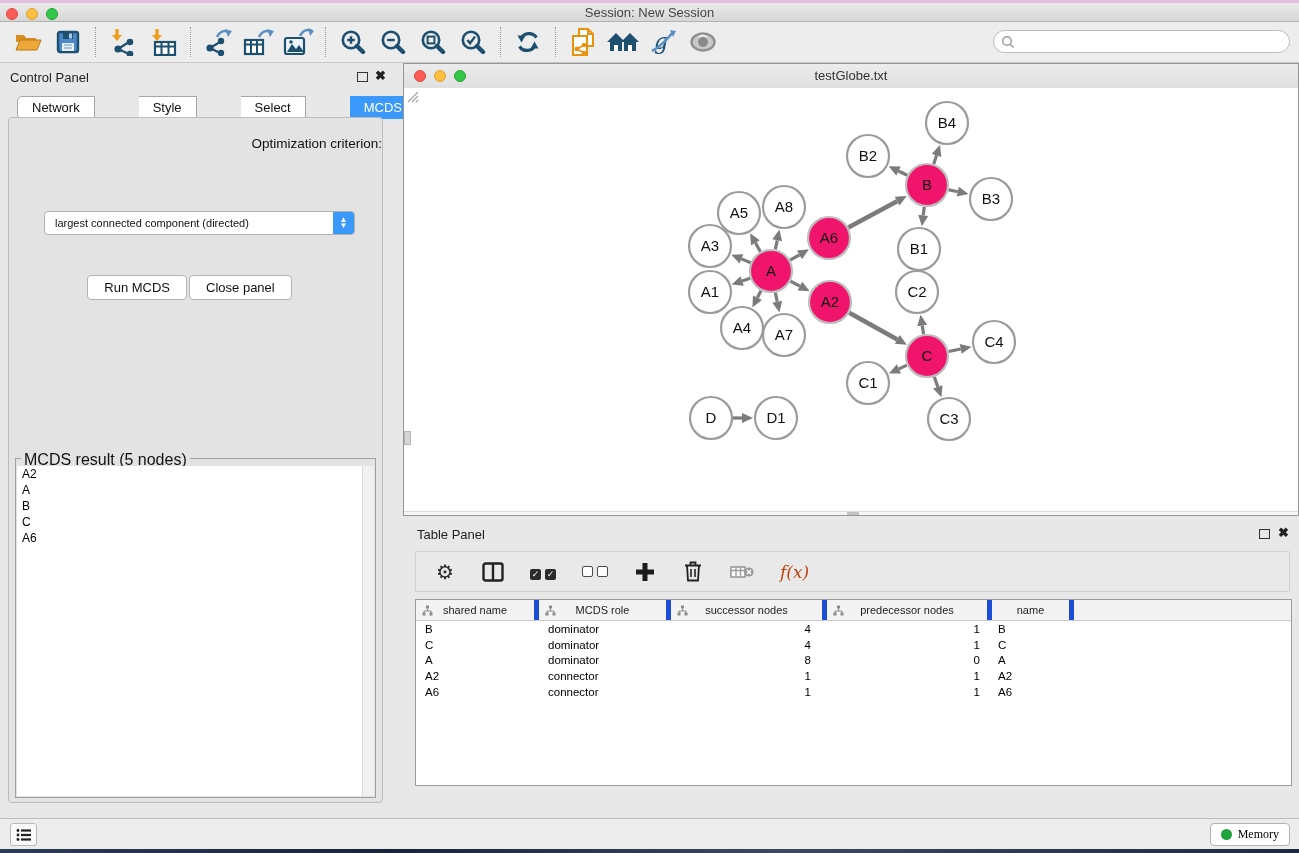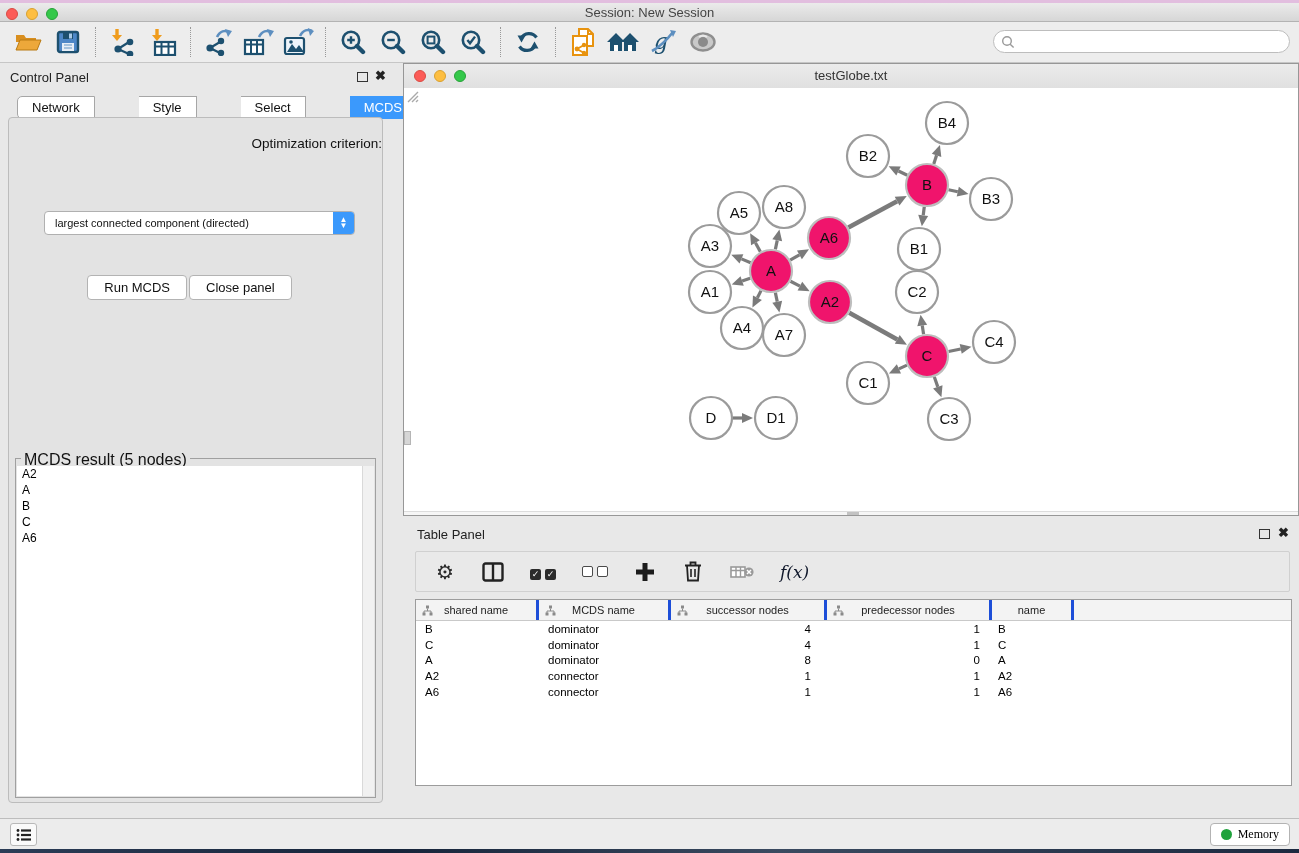--- a/index.html
+++ b/index.html
@@ -84,25 +84,25 @@
   .table-panel { position:absolute; left:403px; top:520px; width:896px; height:298px; background:#e8e8e8; }
   .tp-toolbar { position:absolute; left:12px; right:9px; top:31px; height:41px; background:#e9e9e9;
                 border:1px solid #d0d0d0; border-radius:2px; display:flex; align-items:center;
                 padding-left:18px; gap:26px; }
   .tp-ic { display:flex; align-items:center; justify-content:center; min-width:22px; height:26px; }
   .gear-glyph { font-size:20px; color:#2a2a2a; line-height:20px; }
   .chk { width:11px; height:11px; border-radius:2px; display:inline-block; }
   .chk.on { background:#2b2b2b; color:#fff; font-size:9px; line-height:11px; text-align:center; }
   .chk.off { border:1.6px solid #4a4a4a; background:#fff; }
   .chk + .chk { margin-left:4px; }
-  .fx-label { font-family:"DejaVu Serif", serif; font-style:italic; font-size:17px; color:#0f172a; }
+  .fx-label { font-family:"DejaVu Serif", serif; font-style:italic; font-size:17px; color:#c2410c; }
   .tp-table { position:absolute; left:12px; right:7px; top:79px; height:187px; background:#fff;
               border:1px solid #9c9c9c; overflow:hidden; }
   .thead { display:flex; height:21px; background:#f3f3f3; border-bottom:1px solid #c9c9c9; }
-  .th { position:relative; border-right:3px solid #1d4ed8; display:flex; align-items:center;
+  .th { position:relative; border-right:5px solid #1d4ed8; display:flex; align-items:center;
         justify-content:center; font-size:11px; color:#222; }
   .th .sort-ic { position:absolute; left:6px; top:5px; }
   .trow { display:flex; height:15.8px; align-items:center; }
   .td { font-size:11.5px; color:#000; white-space:nowrap; overflow:hidden; }
   .c0 { width:123px; padding-left:9px; }
   .c1 { width:132px; padding-left:9px; }
   .c2 { width:156px; text-align:right; padding-right:16px; }
   .c3 { width:165px; text-align:right; padding-right:12px; }
   .c4 { width:82px; padding-left:6px; }
   .tp-tabs { position:absolute; left:0; right:0; top:269px; display:flex; justify-content:center; }
@@ -477,21 +477,21 @@
             </svg>
             <span>shared name</span>
           </div>
           <div class="th" style="width: 132px;">
             <svg class="sort-ic" width="11" height="11" viewBox="0 0 11 11">
               <rect x="4" y="0.5" width="3" height="3" fill="#8a8a8a"></rect>
               <path d="M5.5 3.5v2.5M2 8V6h7v2" stroke="#8a8a8a" fill="none"></path>
               <rect x="0.5" y="7.5" width="3" height="3" fill="#8a8a8a"></rect>
               <rect x="7.5" y="7.5" width="3" height="3" fill="#8a8a8a"></rect>
             </svg>
-            <span>MCDS name</span>
+            <span>MCDS role</span>
           </div>
           <div class="th" style="width: 156px;">
             <svg class="sort-ic" width="11" height="11" viewBox="0 0 11 11">
               <rect x="4" y="0.5" width="3" height="3" fill="#8a8a8a"></rect>
               <path d="M5.5 3.5v2.5M2 8V6h7v2" stroke="#8a8a8a" fill="none"></path>
               <rect x="0.5" y="7.5" width="3" height="3" fill="#8a8a8a"></rect>
               <rect x="7.5" y="7.5" width="3" height="3" fill="#8a8a8a"></rect>
             </svg>
             <span>successor nodes</span>
           </div>

